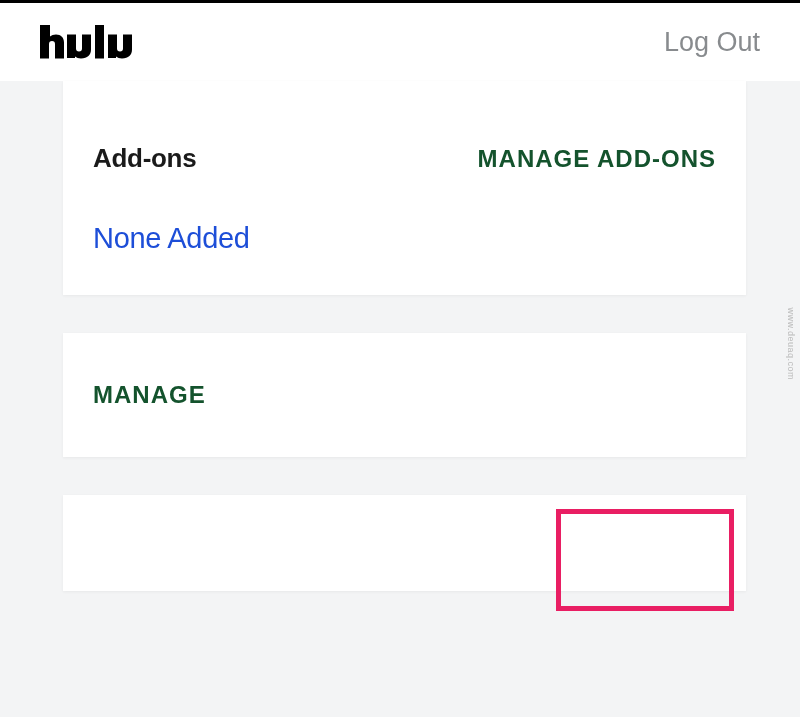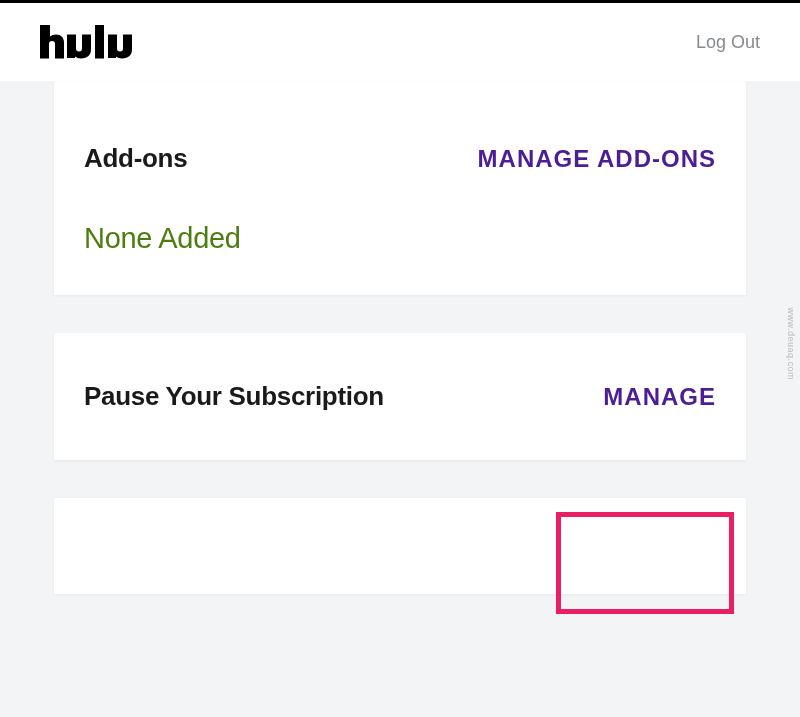--- a/index.html
+++ b/index.html
@@ -33,27 +33,28 @@
       font-weight: 900;
       letter-spacing: -2px;
       color: #000;
       line-height: 1;
       font-family: Arial, sans-serif;
     }
     .logo-svg {
       display: block;
     }
     .logout {
-      font-size: 18px;
+      font-size: 27px;
       color: #888b8e;
       font-weight: 400;
       cursor: pointer;
     }
     .content {
       padding: 0 54px;
+      margin-left: 9px;
     }
     .card {
       background: #fff;
       margin-top: 38px;
       padding: 34px 30px 40px 30px;
       box-shadow: 0 1px 3px rgba(0,0,0,0.05);
     }
     .card-first {
       margin-top: 0;
       padding-top: 62px;
@@ -65,27 +66,27 @@
     }
     .card-title {
       font-size: 26px;
       font-weight: 700;
       color: #1a1a1a;
       letter-spacing: -0.3px;
     }
     .action-link {
       font-size: 24px;
       font-weight: 700;
-      color: #4c1d95;
+      color: #14532d;
       letter-spacing: 1px;
       cursor: pointer;
     }
     .card-body {
       font-size: 29px;
-      color: #4d7c0f;
+      color: #1d4ed8;
       font-weight: 400;
       margin-top: 48px;
       letter-spacing: -0.3px;
     }
     .card-pause {
       padding: 48px 30px;
     }
     .card-cancel {
       padding: 48px 30px;
       position: relative;
@@ -132,21 +133,20 @@
   <div class="card card-first">
     <div class="card-row">
       <div class="card-title">Add-ons</div>
       <div class="action-link">MANAGE ADD-ONS</div>
     </div>
     <div class="card-body">None Added</div>
   </div>
 
   <div class="card card-pause">
     <div class="card-row">
-      <div class="card-title">Pause Your Subscription</div>
       <div class="action-link">MANAGE</div>
     </div>
   </div>
 
   <div class="card card-cancel">
     <div class="cancel-highlight"></div>
   </div>
 
 </div>
 

